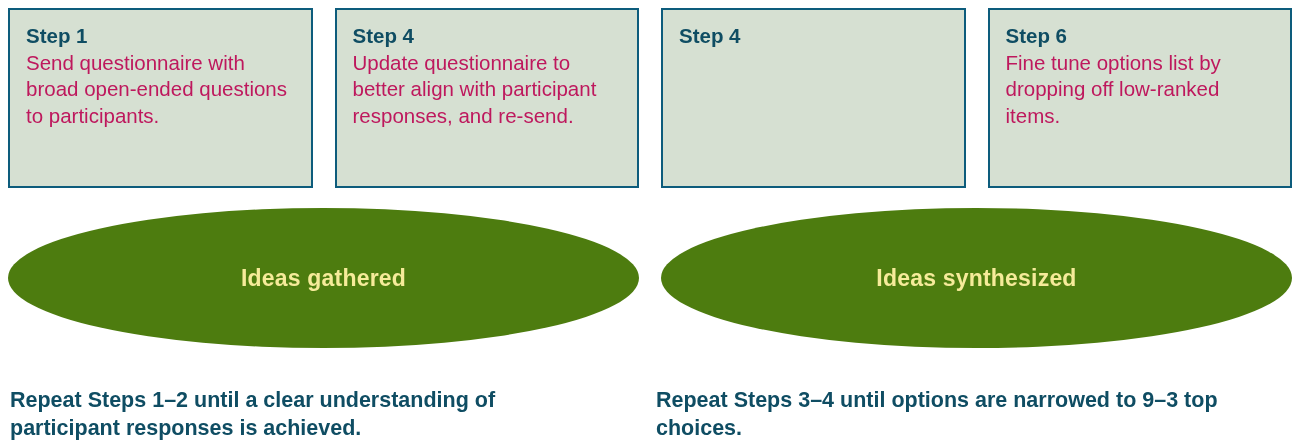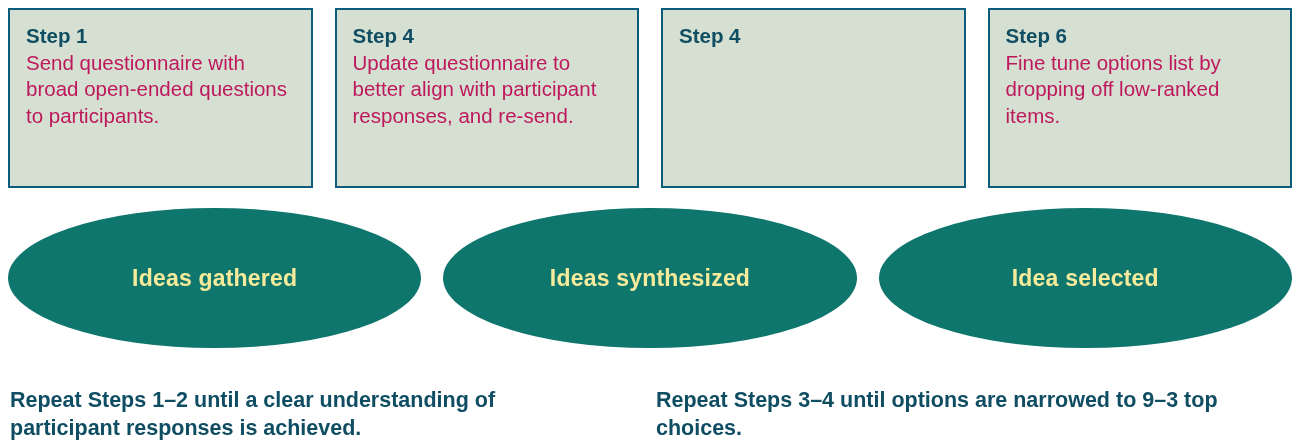--- a/index.html
+++ b/index.html
@@ -55,21 +55,21 @@
     position: absolute;
     top: 208px;
     left: 8px;
     width: 1284px;
     height: 140px;
     display: flex;
     gap: 22px;
   }
   .ellipse {
     flex: 1 1 0;
-    background: #0f766e;
+    background: #4d7c0f;
     border-radius: 50%;
     display: flex;
     align-items: center;
     justify-content: center;
   }
   .ellipse-label {
     color: #f6eb9a;
     font-weight: bold;
     font-size: 23px;
     letter-spacing: 0.2px;
@@ -124,23 +124,20 @@
     </div>
   </div>
 
   <div class="ellipse-row">
     <div class="ellipse">
       <span class="ellipse-label">Ideas gathered</span>
     </div>
     <div class="ellipse">
       <span class="ellipse-label">Ideas synthesized</span>
     </div>
-    <div class="ellipse">
-      <span class="ellipse-label">Idea selected</span>
-    </div>
   </div>
 
   <div class="captions">
     <div class="caption caption-left">Repeat Steps 1–2 until a clear understanding of participant responses is achieved.</div>
     <div class="caption caption-right">Repeat Steps 3–4 until options are narrowed to 9–3 top choices.</div>
   </div>
 
 </div>
 
 </body></html>

